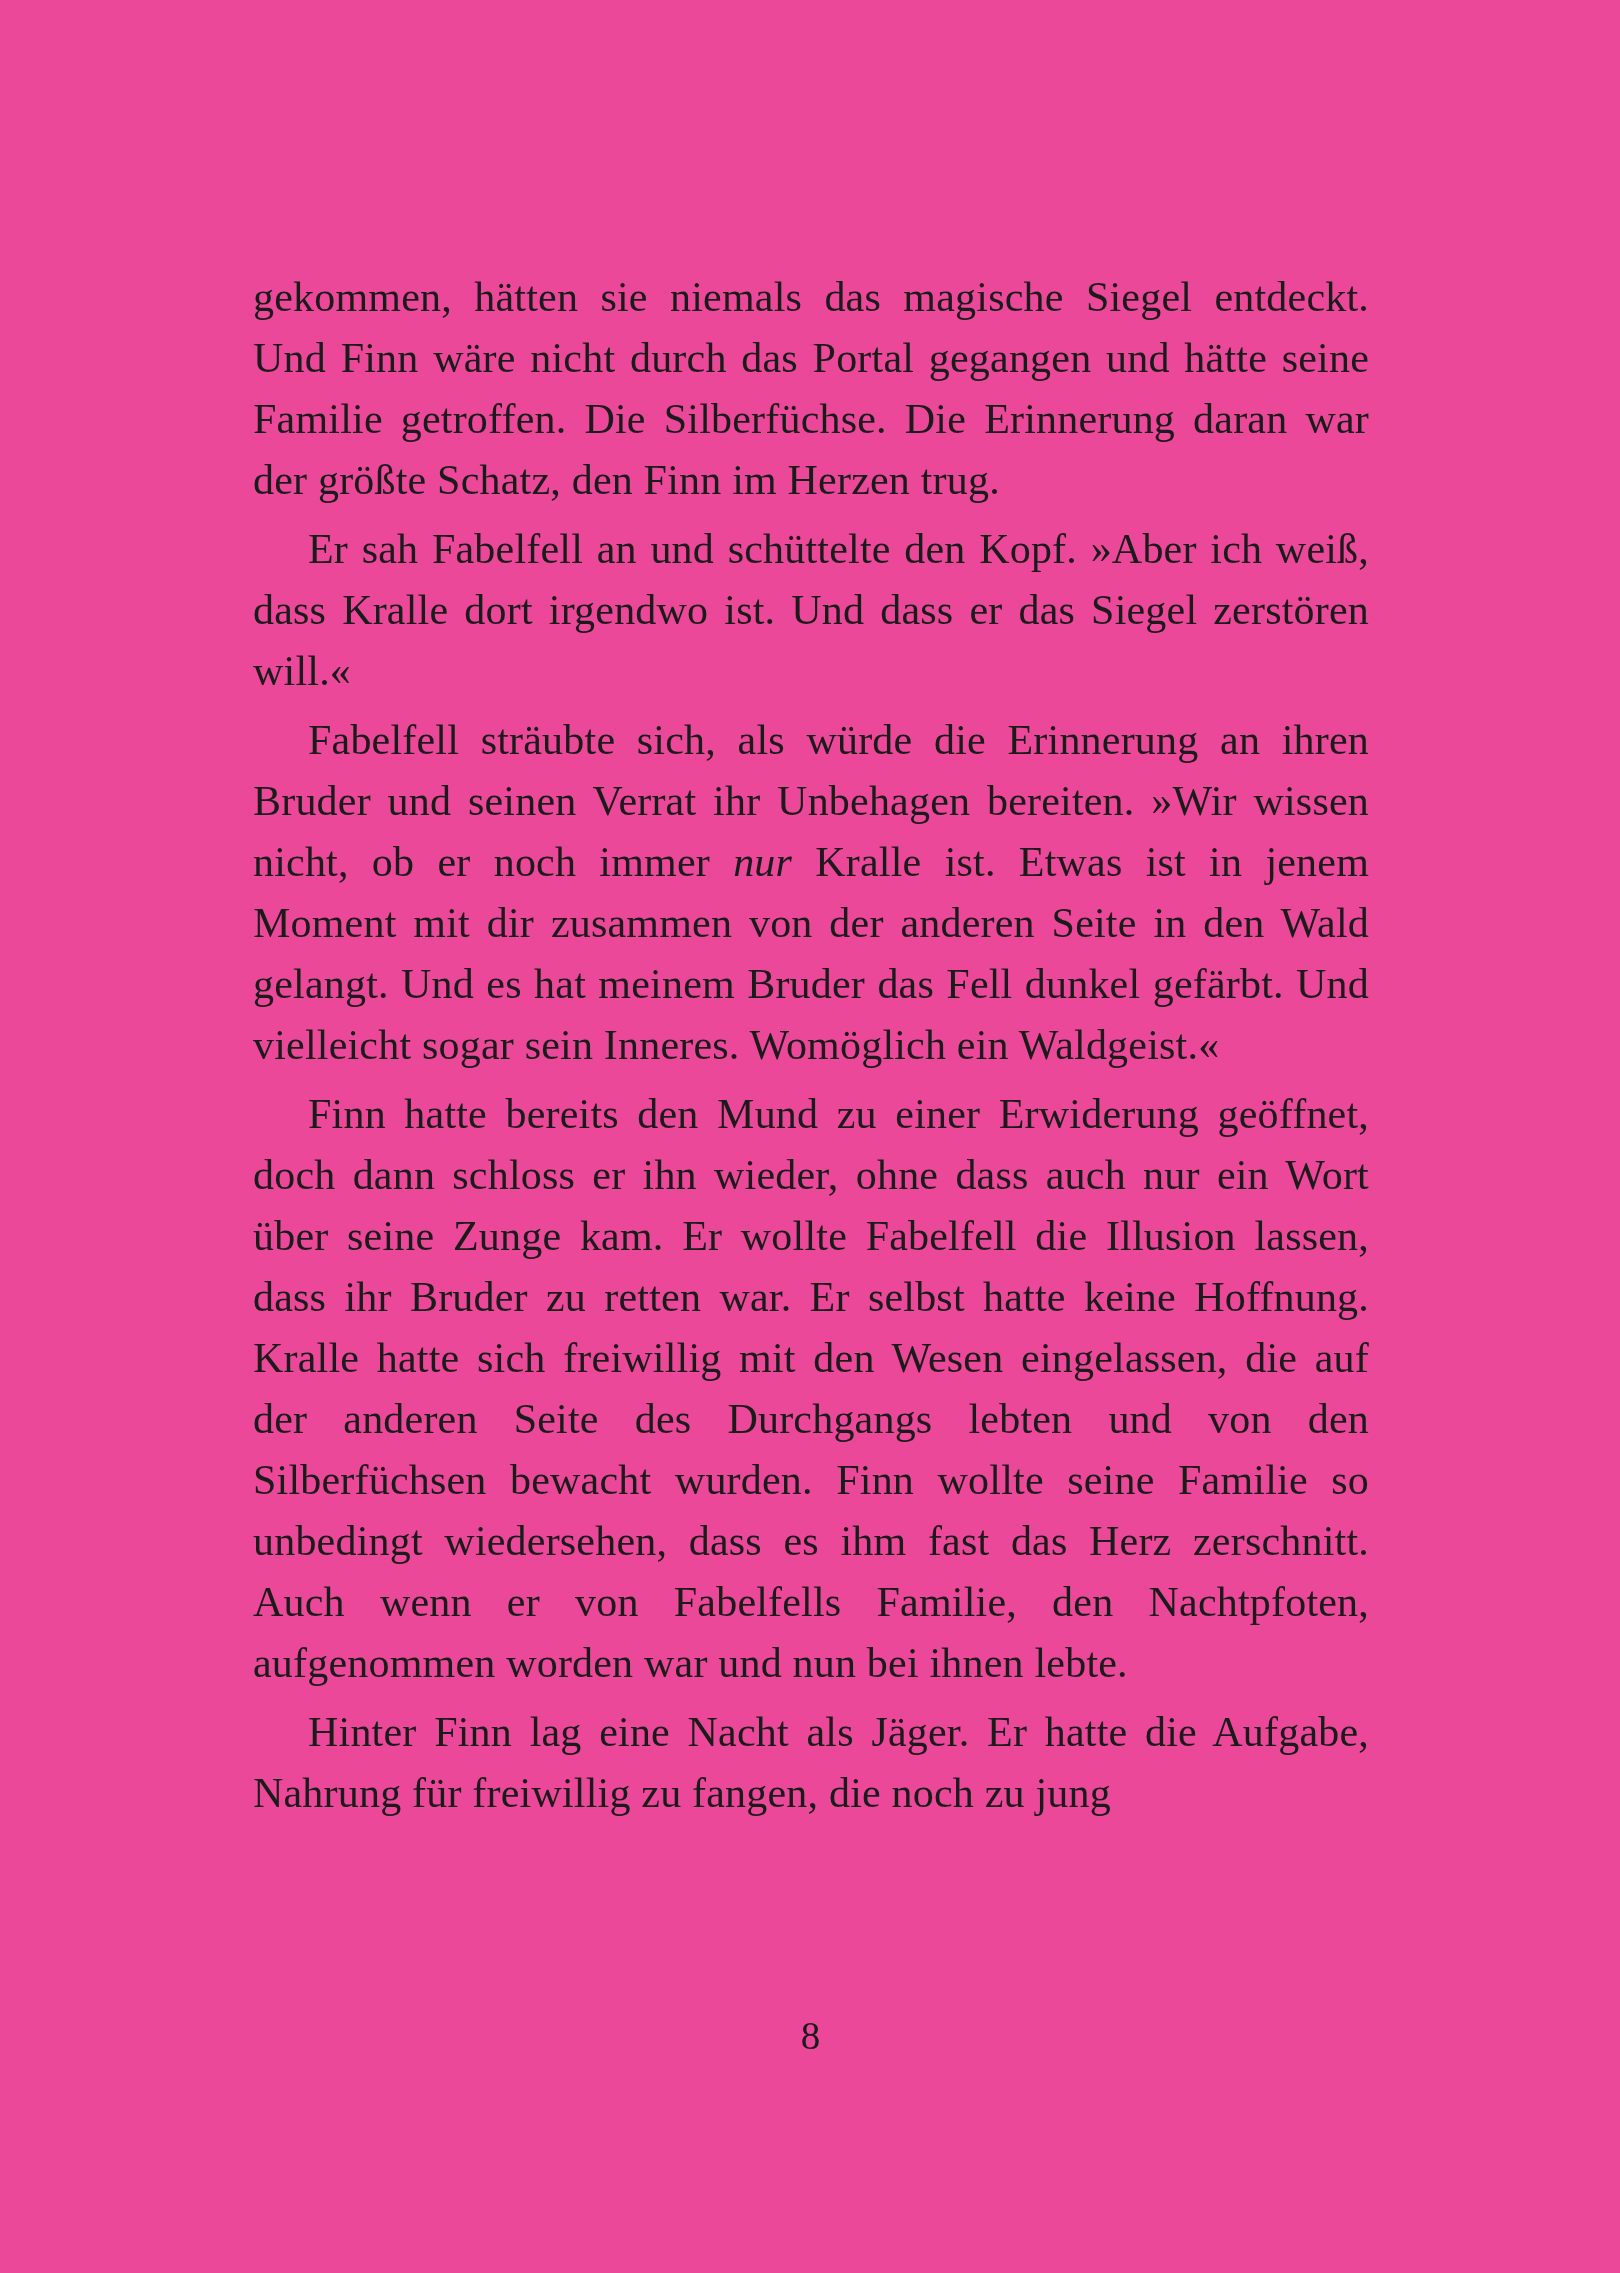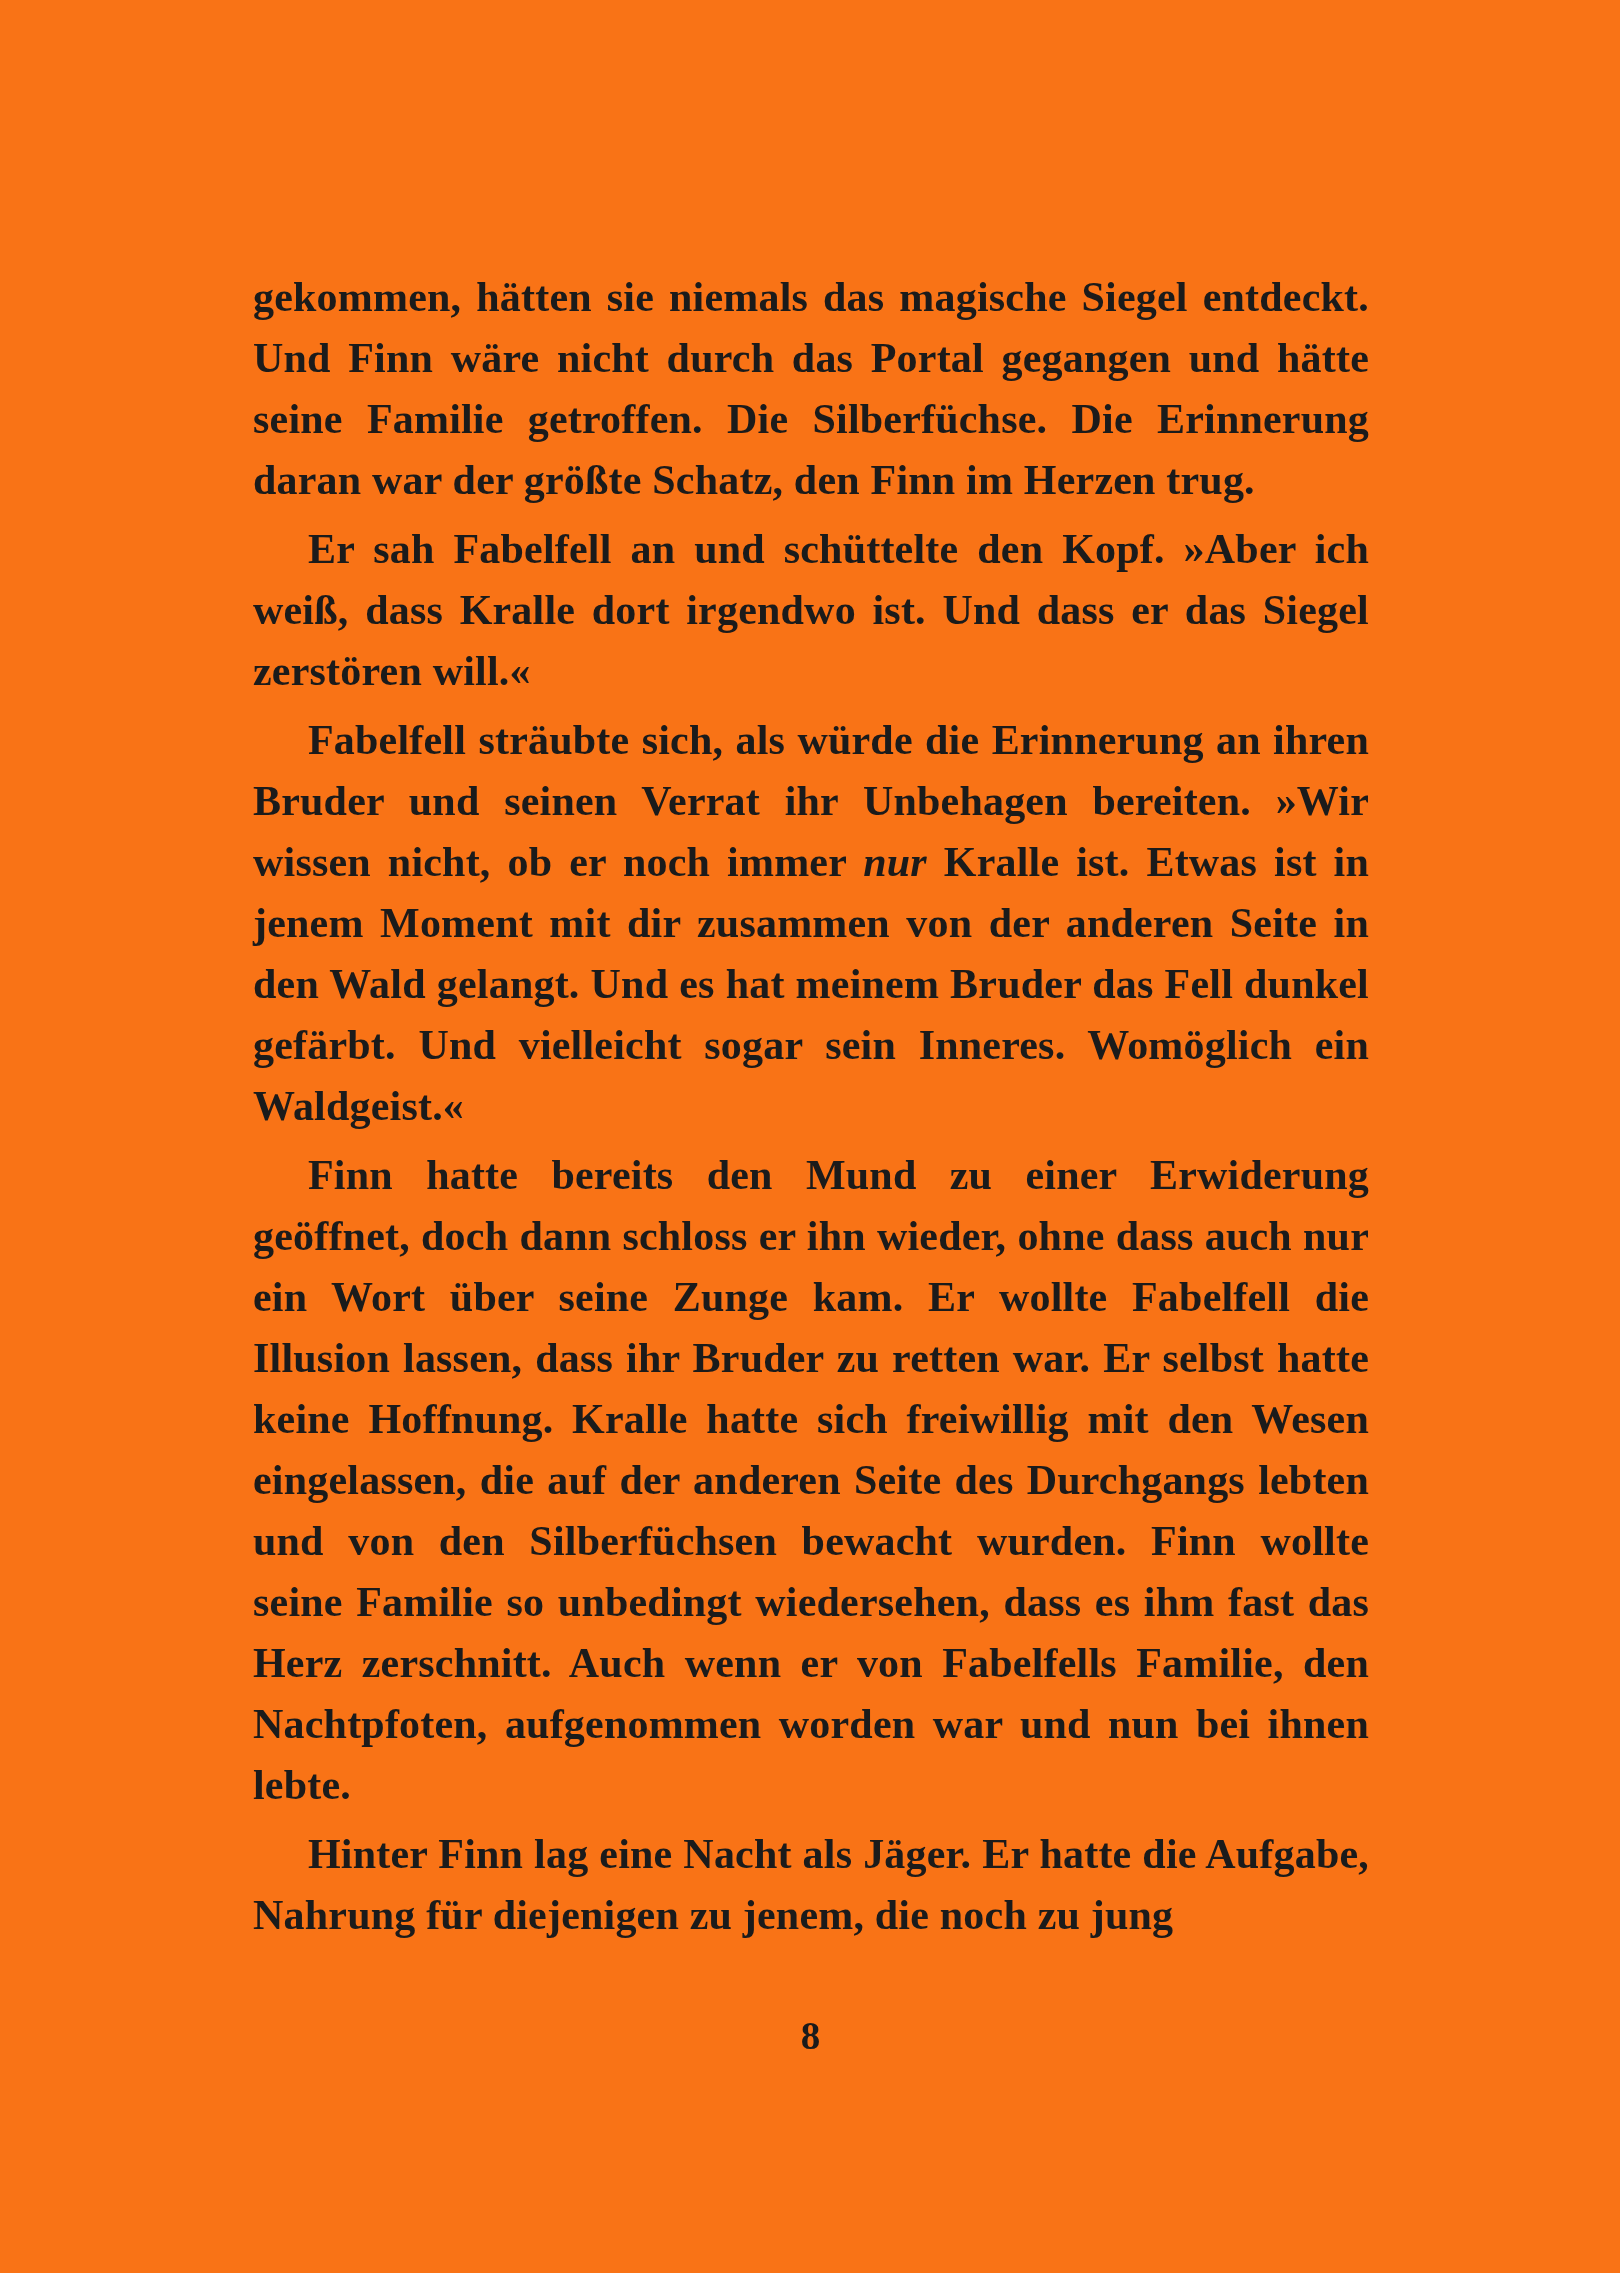--- a/index.html
+++ b/index.html
@@ -11,22 +11,21 @@
     width: 1621px;
     height: 2273px;
     position: relative;
     font-family: "Liberation Serif", "DejaVu Serif", serif;
     color: #1b1b1b;
     overflow: hidden;
   }
   .book-page {
     position: absolute;
     inset: 0;
-    background: #f97316;
-    font-weight: bold;
+    background: #ec4899;
   }
   .text-block {
     position: absolute;
     left: 253px;
     top: 267px;
     width: 1116px;
     font-size: 42px;
     line-height: 61px;
     text-align: justify;
     text-justify: inter-word;
@@ -58,17 +57,17 @@
 </style>
 </head>
 <body>
 
 <div class="book-page">
   <div class="text-block" id="text-block">
       <p class="para"><span>gekommen, hätten sie niemals das magische Siegel entdeckt. Und Finn wäre nicht durch das Portal gegangen und hätte seine Familie getroffen. Die Silberfüchse. Die Erinnerung daran war der größte Schatz, den Finn im Herzen trug.</span></p>
       <p class="para indent"><span>Er sah Fabelfell an und schüttelte den Kopf. »Aber ich weiß, dass Kralle dort irgendwo ist. Und dass er das Siegel zerstören will.«</span></p>
       <p class="para indent"><span>Fabelfell sträubte sich, als würde die Erinnerung an ihren Bruder und seinen Verrat ihr Unbehagen bereiten. »Wir wissen nicht, ob er noch immer </span><span class="italic">nur</span><span> Kralle ist. Etwas ist in jenem Moment mit dir zusammen von der anderen Seite in den Wald gelangt. Und es hat meinem Bruder das Fell dunkel gefärbt. Und vielleicht sogar sein Inneres. Womöglich ein Waldgeist.«</span></p>
       <p class="para indent"><span>Finn hatte bereits den Mund zu einer Erwiderung geöffnet, doch dann schloss er ihn wieder, ohne dass auch nur ein Wort über seine Zunge kam. Er wollte Fabelfell die Illusion lassen, dass ihr Bruder zu retten war. Er selbst hatte keine Hoffnung. Kralle hatte sich freiwillig mit den Wesen eingelassen, die auf der anderen Seite des Durchgangs lebten und von den Silberfüchsen bewacht wurden. Finn wollte seine Familie so unbedingt wiedersehen, dass es ihm fast das Herz zerschnitt. Auch wenn er von Fabelfells Familie, den Nachtpfoten, aufgenommen worden war und nun bei ihnen lebte.</span></p>
-      <p class="para indent"><span>Hinter Finn lag eine Nacht als Jäger. Er hatte die Aufgabe, Nahrung für diejenigen zu jenem, die noch zu jung</span></p>
+      <p class="para indent"><span>Hinter Finn lag eine Nacht als Jäger. Er hatte die Aufgabe, Nahrung für freiwillig zu fangen, die noch zu jung</span></p>
     </div>
   <div class="page-number">8</div>
 </div>
 
 
 </body></html>

